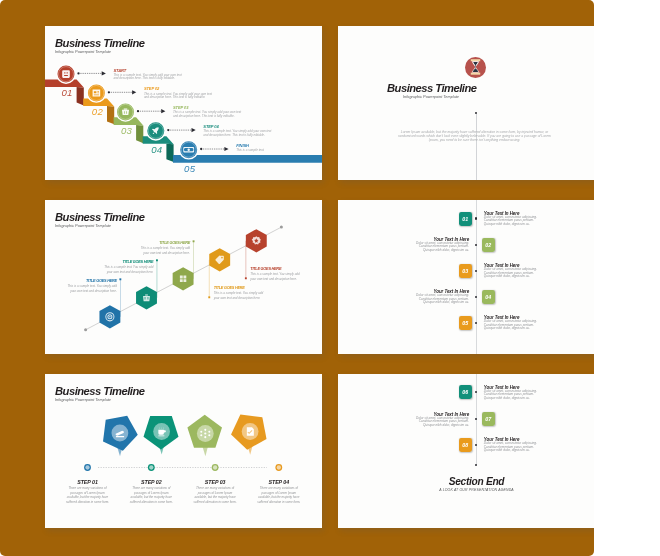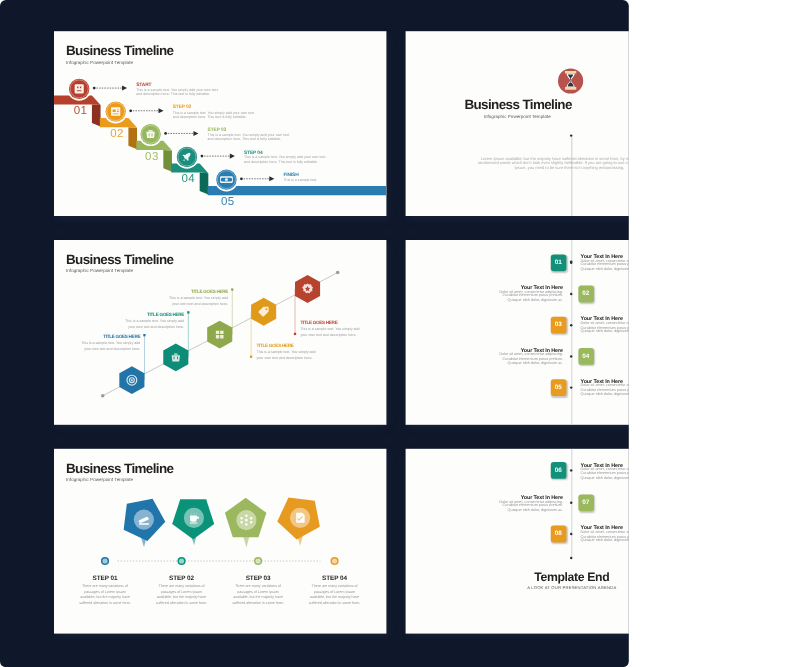--- a/index.html
+++ b/index.html
@@ -1,17 +1,17 @@
 <!DOCTYPE html>
 <html><head>
 <meta charset="utf-8">
 <style>
   html,body{margin:0;padding:0;}
   body{width:660px;height:556px;background:#ffffff;font-family:"Liberation Sans",sans-serif;overflow:hidden;}
-  #page{position:absolute;left:0;top:0;width:524px;height:556px;background:#0f172a;border-radius:5px;overflow:hidden;}
+  #page{position:absolute;left:0;top:0;width:594px;height:556px;background:#a16207;border-radius:5px;overflow:hidden;font-style:italic;}
   .slide{position:absolute;background:#fdfdfc;box-shadow:2px 3px 6px rgba(60,80,120,0.16);overflow:hidden;}
   .hdr{position:absolute;left:10px;top:11px;}
   .hdr-title{font-size:11.2px;font-weight:bold;color:#231f20;letter-spacing:-0.5px;line-height:12px;}
   .hdr-sub{font-size:3.8px;color:#58595b;letter-spacing:0.02px;margin-top:0.5px;}
   .stair-svg{position:absolute;left:0;top:0;}
   .stair-texts{position:absolute;left:0;top:0;width:277px;height:154px;}
   .st-lbl{position:absolute;font-size:4.05px;font-weight:bold;letter-spacing:-0.1px;}
   .st-body{position:absolute;font-size:3.0px;color:#a0a2a5;line-height:3.5px;letter-spacing:0.0px;}
   
   .s2-line{position:absolute;left:137.8px;top:88px;width:0.7px;height:66px;background:#d2d4d7;}
@@ -287,16 +287,16 @@
         <div class="nl-box" style="left: 143.6px; top: 38.3px; background: rgb(154, 185, 93);">07</div>
         <div class="nl-dot" style="left: 137.1px; top: 44.25px;"></div>
         <div class="nl-ttl" style="left: 86px; top: 37.5px; width: 45.1px; text-align: right;">Your Text In Here</div>
         <div class="nl-body" style="left: 75.1px; top: 42.6px; width: 56px; text-align: right;">Dolor sit amet, consectetur adipiscing. Curabitur elementum purus pretium. Quisque nibh dolor, dignissim ac.</div>
         <div class="nl-box" style="left: 120.7px; top: 63.9px; background: rgb(233, 155, 29);">08</div>
         <div class="nl-dot" style="left: 137.1px; top: 69.85px;"></div>
         <div class="nl-ttl" style="left: 145.8px; top: 63.1px;">Your Text In Here</div>
         <div class="nl-body" style="left: 145.8px; top: 68.2px; width: 56px;">Dolor sit amet, consectetur adipiscing. Curabitur elementum purus pretium. Quisque nibh dolor, dignissim ac.</div>
         <div class="nl-dot" style="left: 137.1px; top: 89.9px;"></div>
       </div>
-    <div class="end-title">Template End</div>
+    <div class="end-title">Section End</div>
     <div class="end-sub">A LOOK AT OUR PRESENTATION AGENDA</div>
   </div>
 </div>
 
 </body></html>

